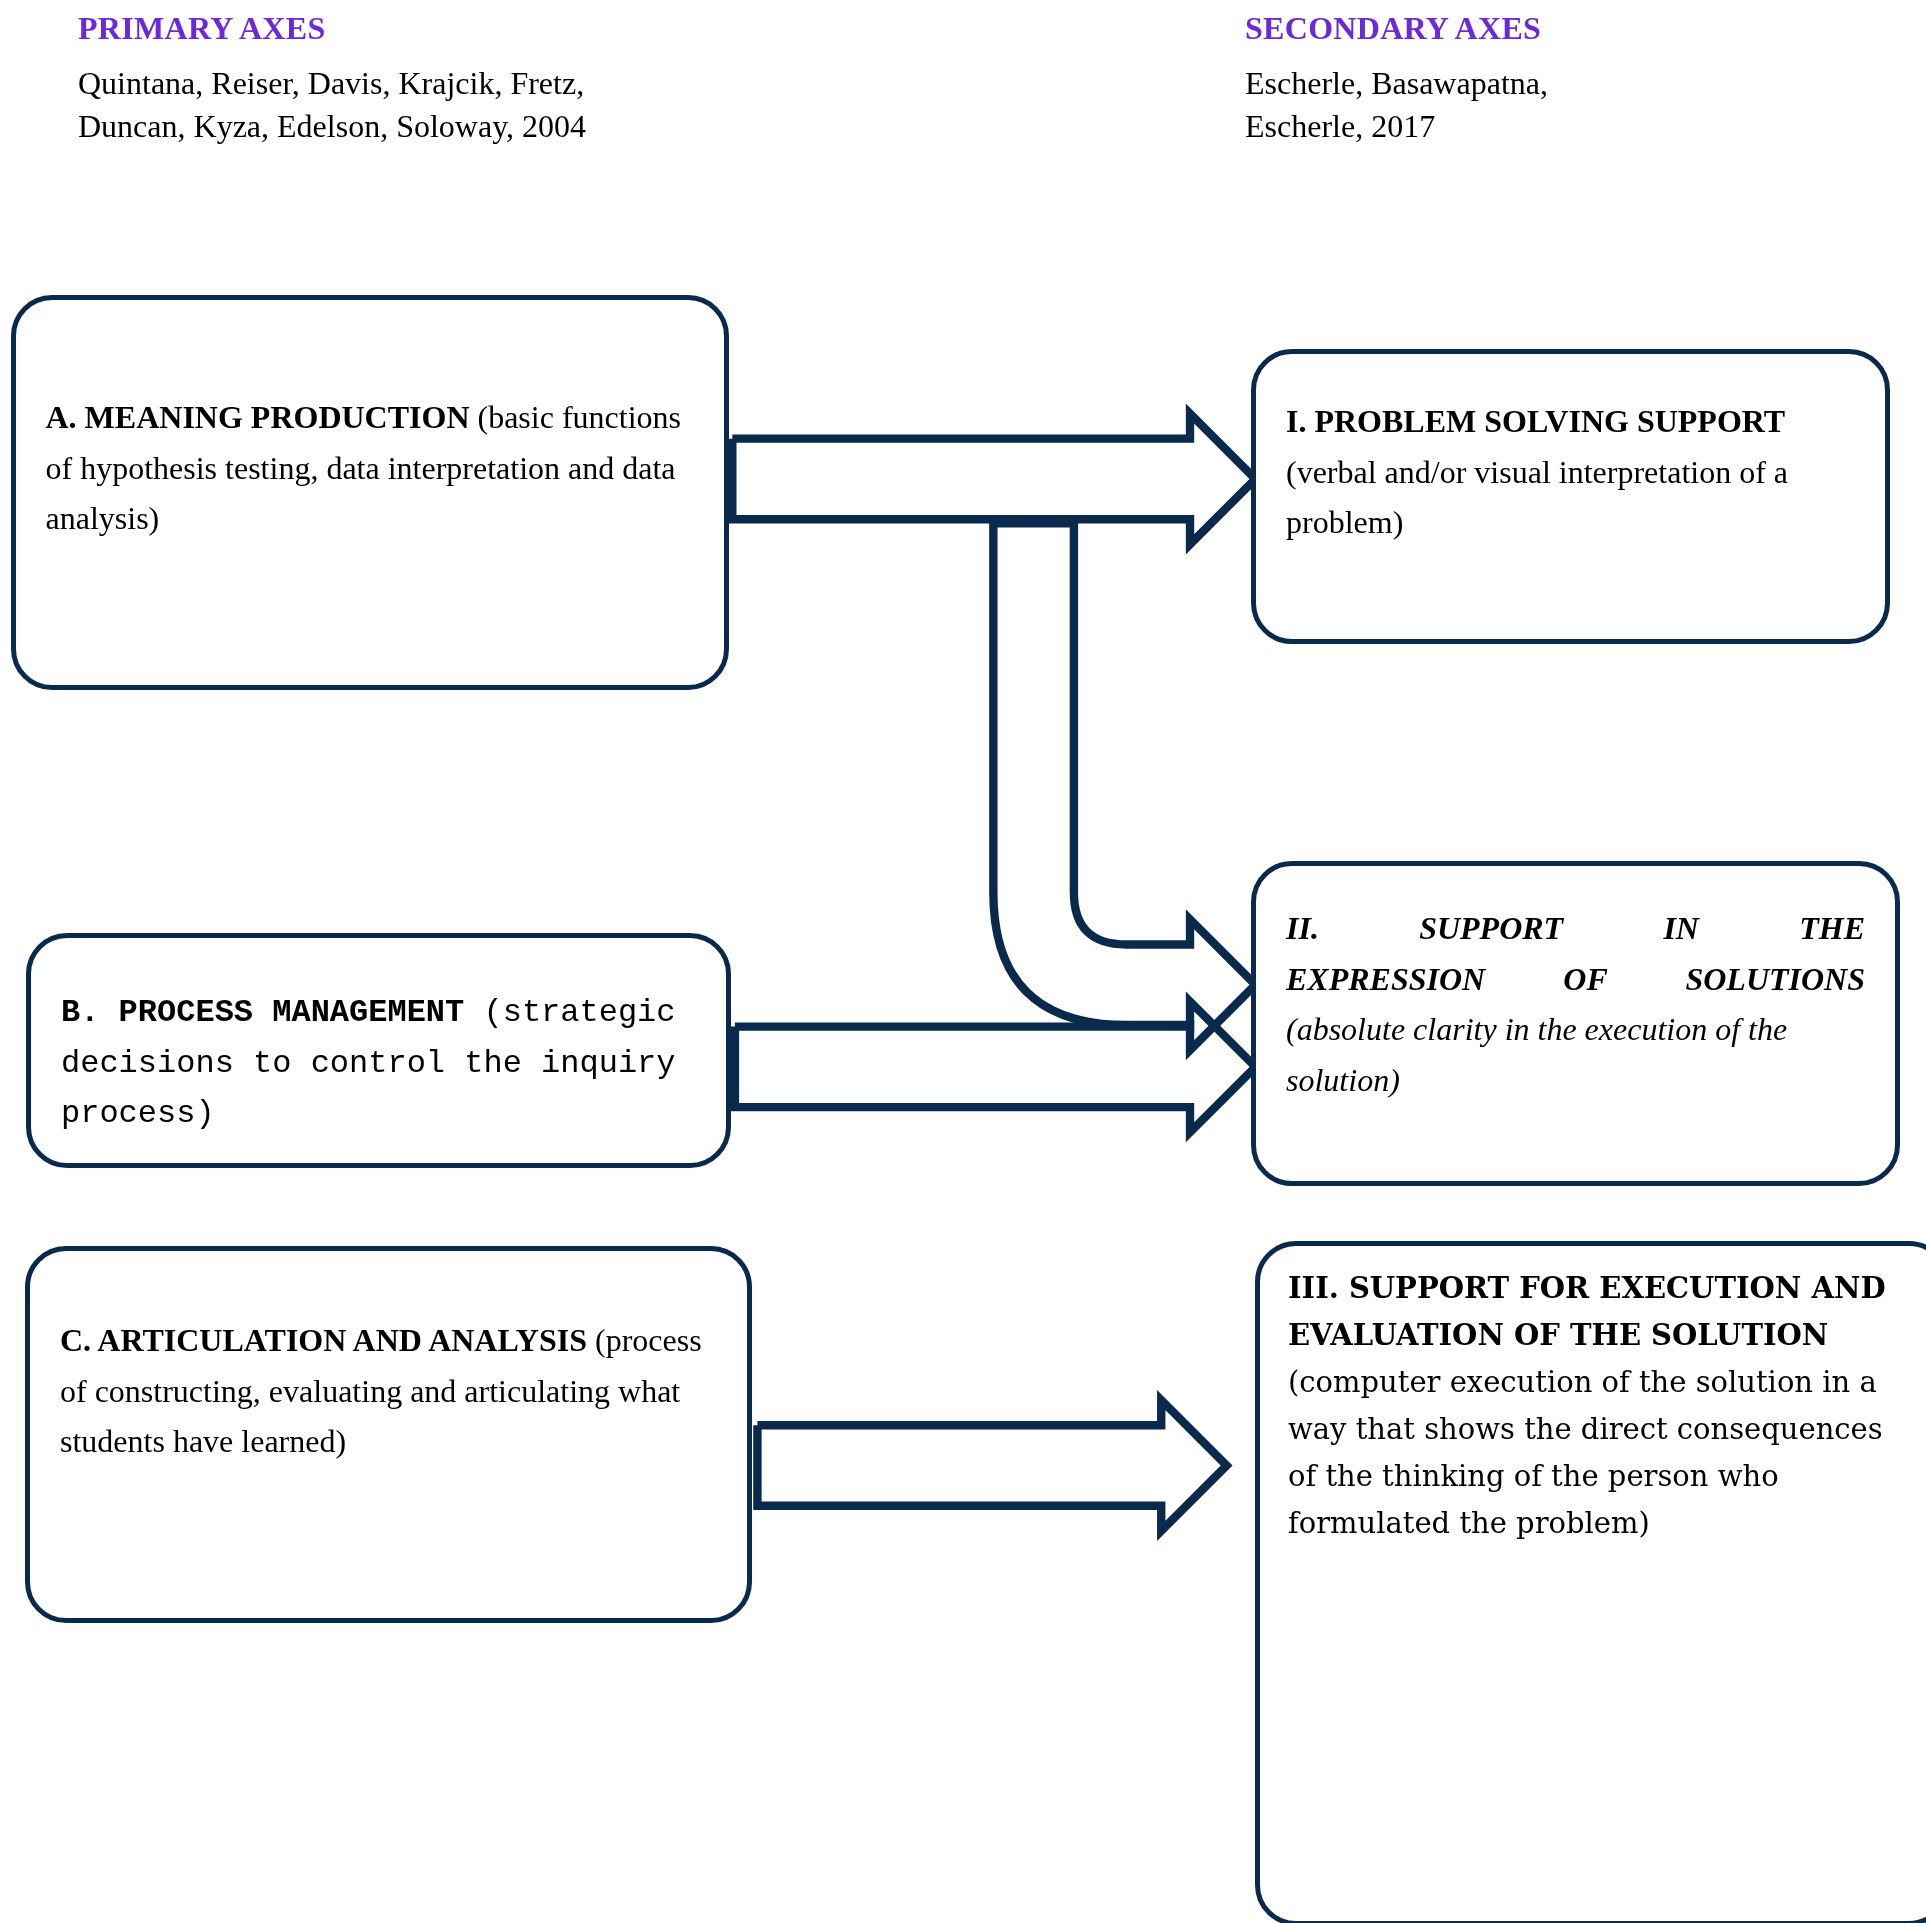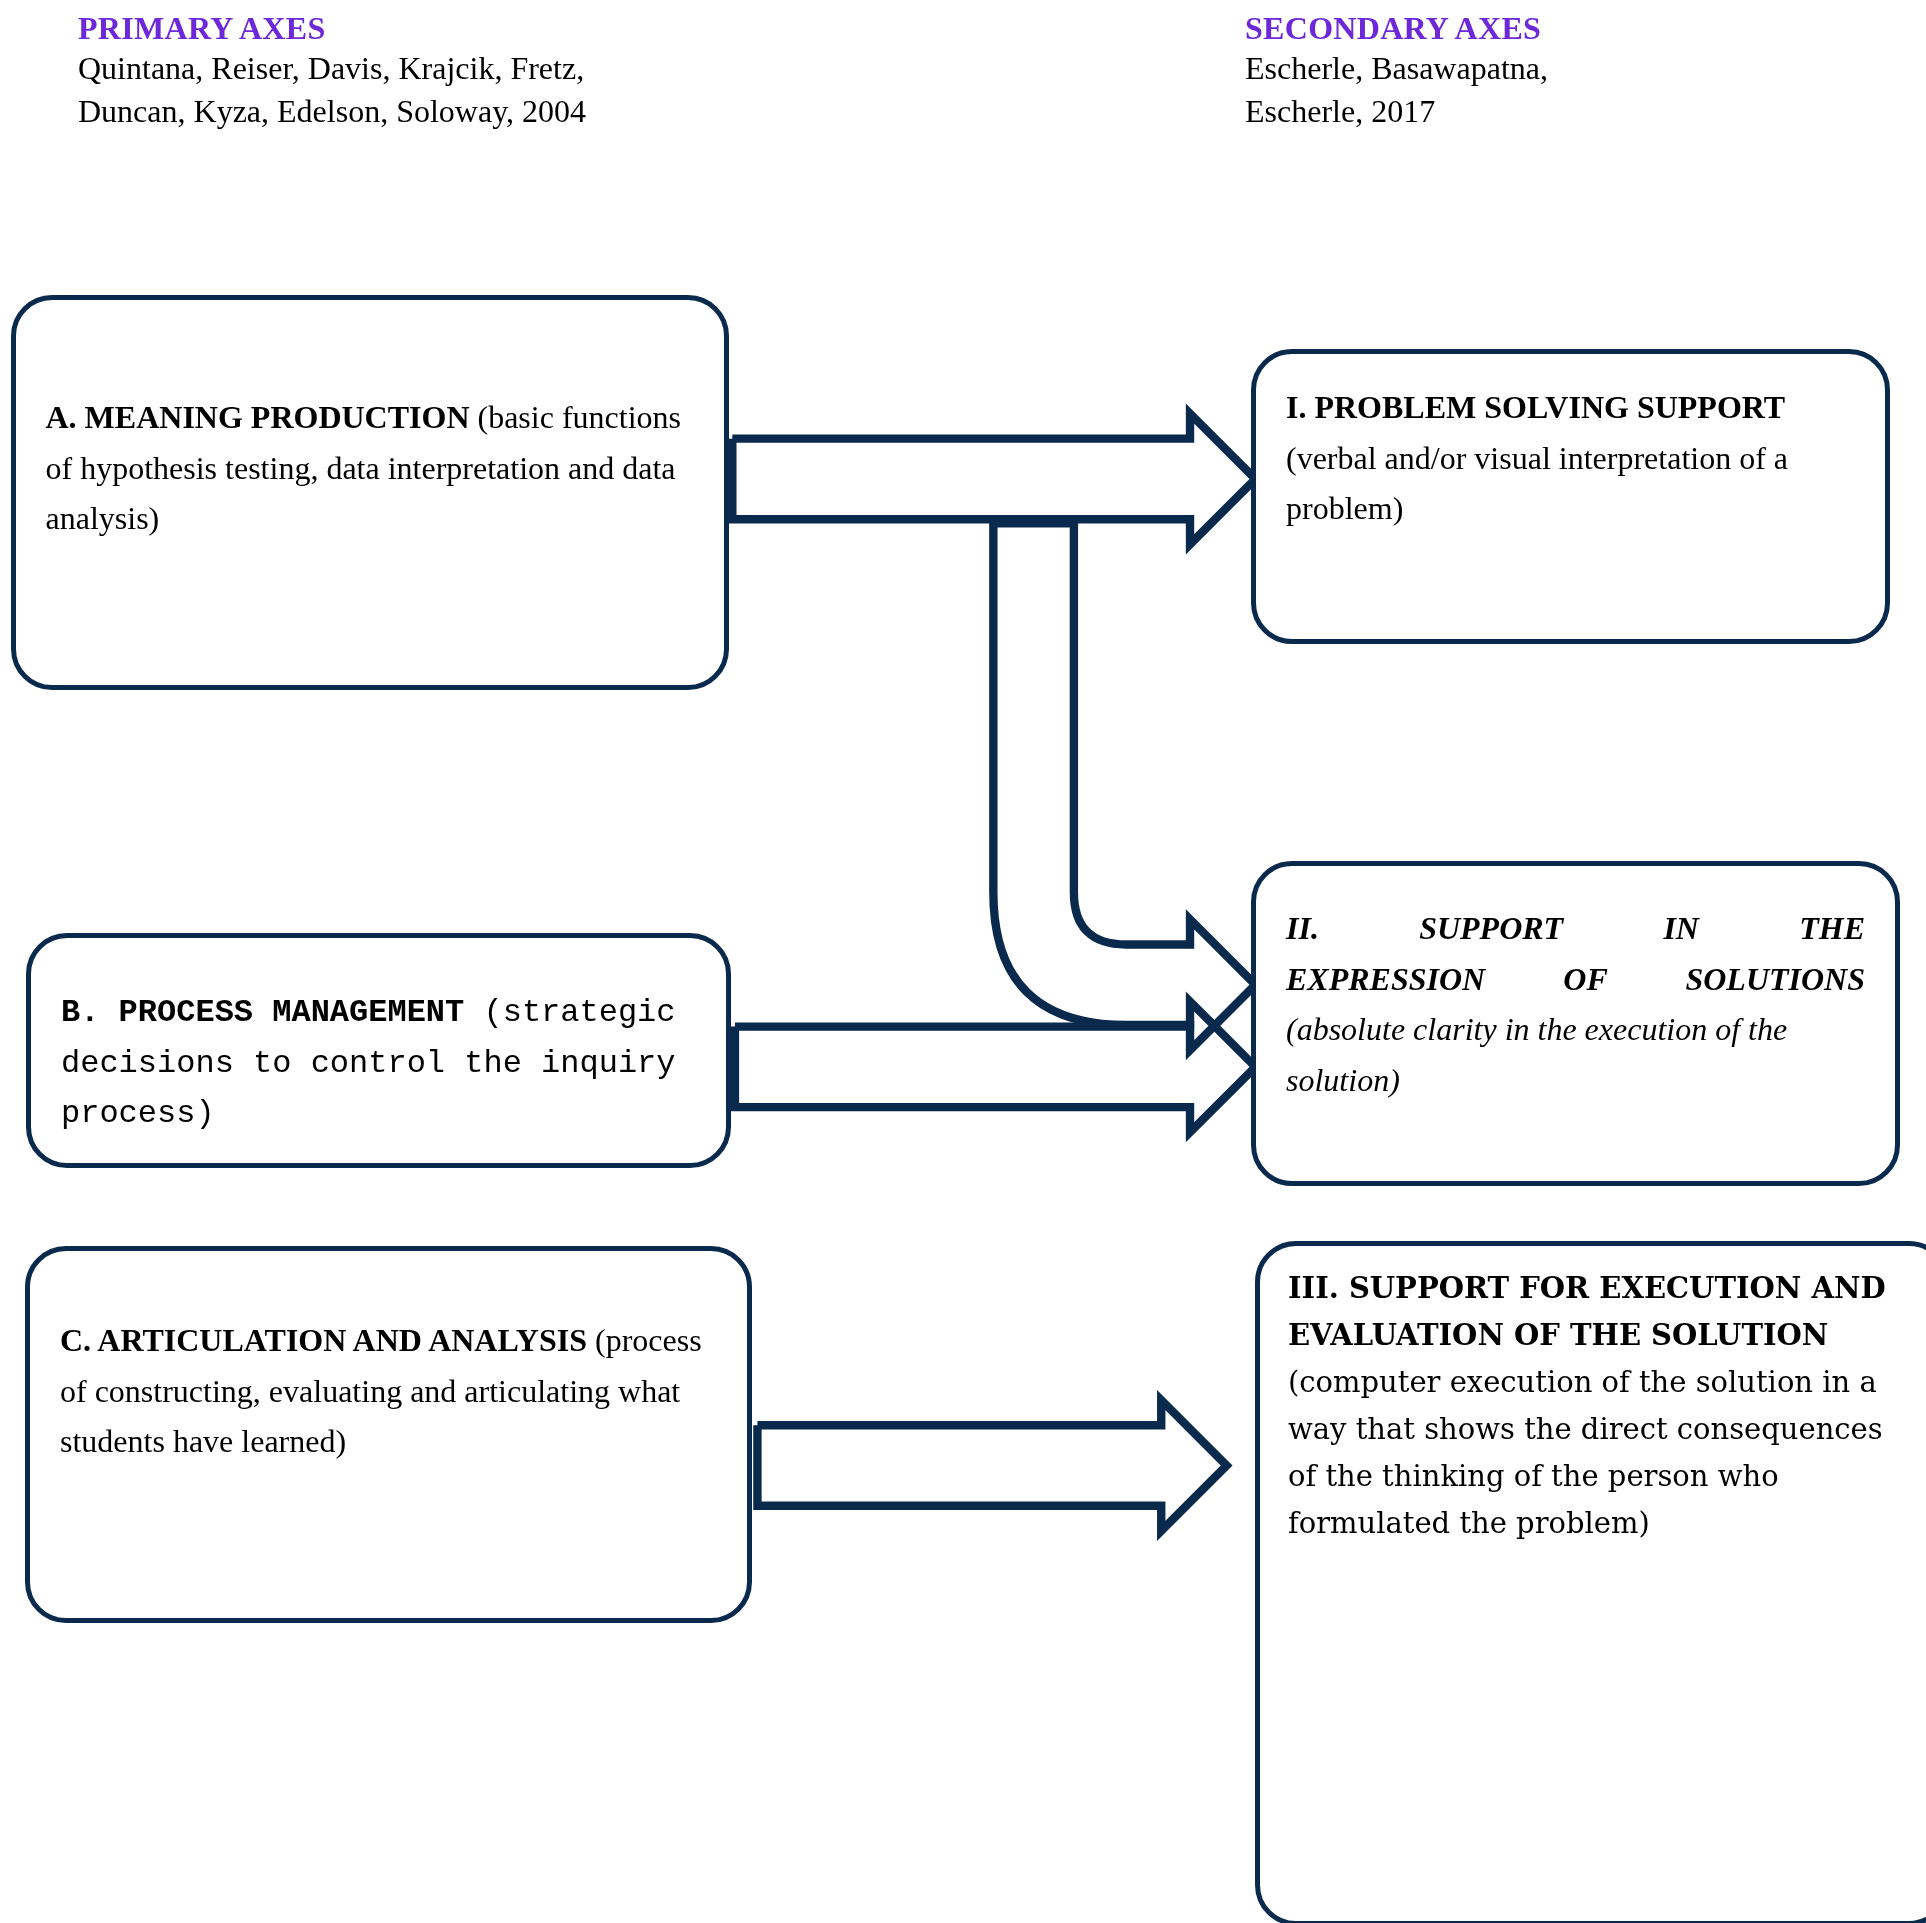--- a/index.html
+++ b/index.html
@@ -11,21 +11,21 @@
   .stage{position:absolute;left:0;top:0;width:1926px;height:1924px;}
 
   
   .col-head{position:absolute;}
   .col-head .head-title{
     font-weight:bold;font-size:32px;line-height:1.05;
     color:#6d28d9;letter-spacing:0.3px;white-space:nowrap;
   }
   .col-head .head-sub{
     font-size:32px;line-height:1.35;color:#000;font-weight:normal;
-    margin-top:2px;
+    margin-top:17px;
   }
   #head-primary{left:78px;top:11.5px;width:889px;}
   #head-secondary{left:1245px;top:11.5px;width:675px;}
 
   
   .node{
     position:absolute;box-sizing:border-box;
     border:5.8px solid #0a2a4d;border-radius:41px;background:#fff;
     color:#000;
   }
@@ -37,21 +37,21 @@
   .node b{font-weight:bold;}
 
   #node-a{left:10.5px;  top:295px;  width:718px; height:395px;}
   #node-a .txt{top:92px;}
   #node-b{left:26px;  top:933px; width:705px; height:235px;font-family:Liberation Mono, monospace;}
   #node-b .txt{top:50px;}
   #node-c{left:25px;  top:1246px; width:727px; height:377px;}
   #node-c .txt{top:64px;}
 
   #node-i{left:1251px;top:349px;  width:639px; height:295px;}
-  #node-i .txt{top:28px;}
+  #node-i .txt{top:42px;}
   #node-ii{left:1251px;top:861px;width:649px; height:325px;font-style:italic;}
   #node-ii .txt{top:37px;}
   #node-iii{left:1223px;top:1241px;width:695px;height:685px;margin-left:32px;}
   #node-iii .txt{
     top:19px;font-family:"DejaVu Serif", serif;font-size:29px;line-height:1.62;
     padding:0 28px;
   }
   .just2 .l1,.just2 .l2{
     text-align:justify;text-align-last:justify;
     font-weight:bold;

